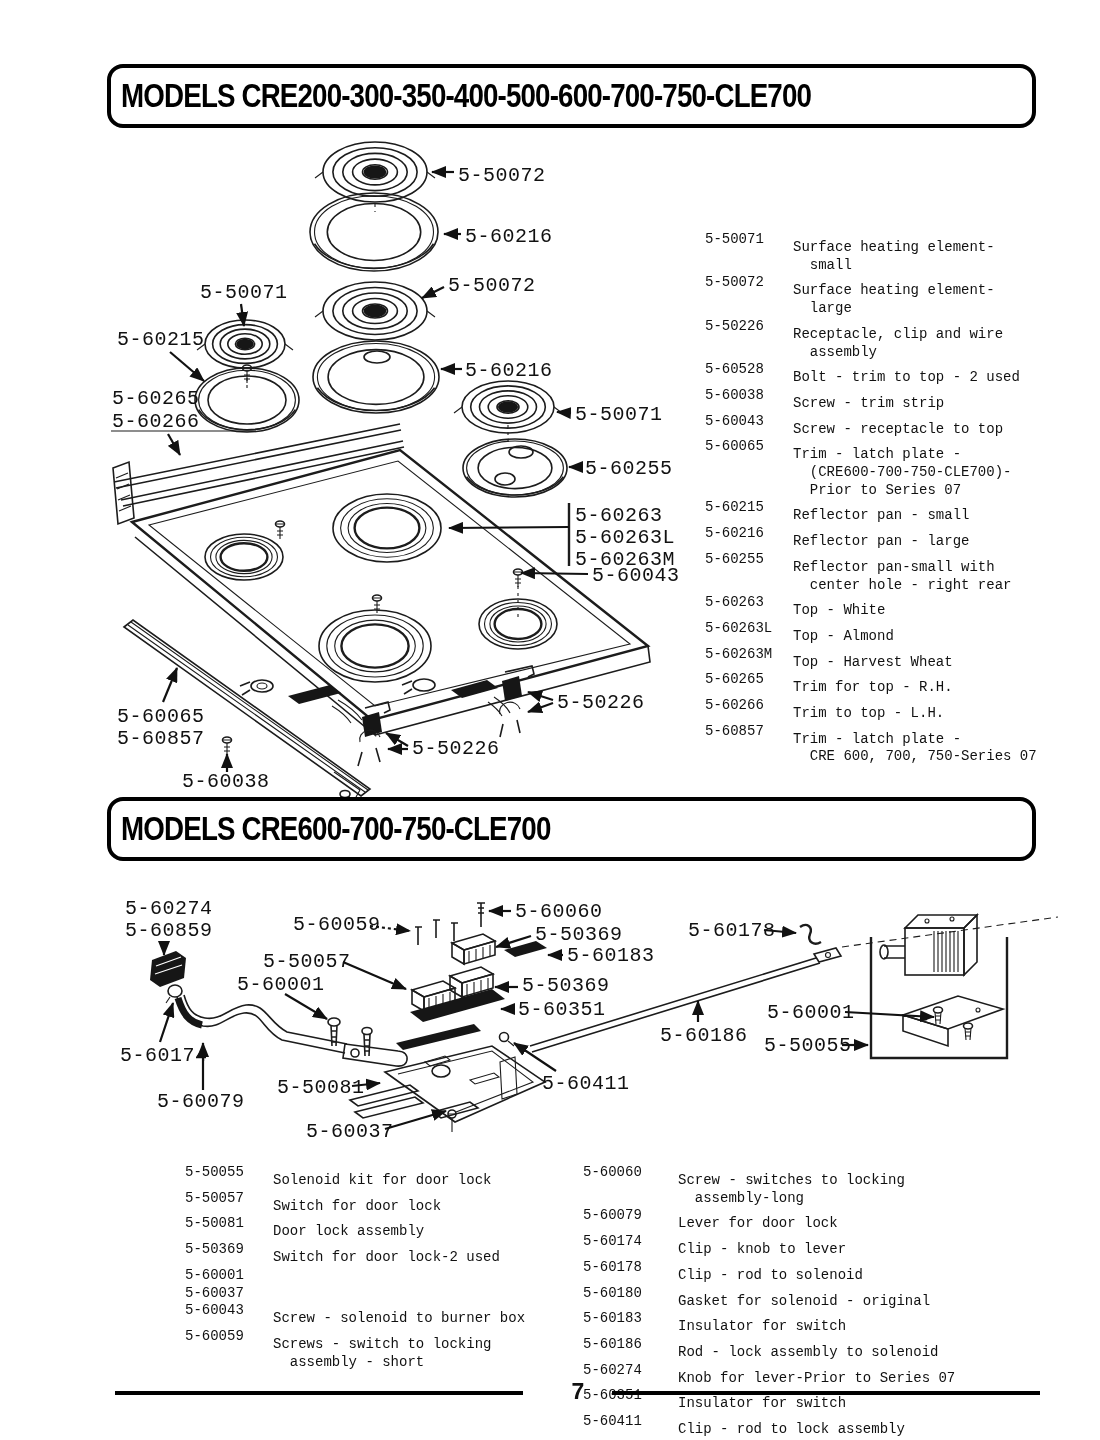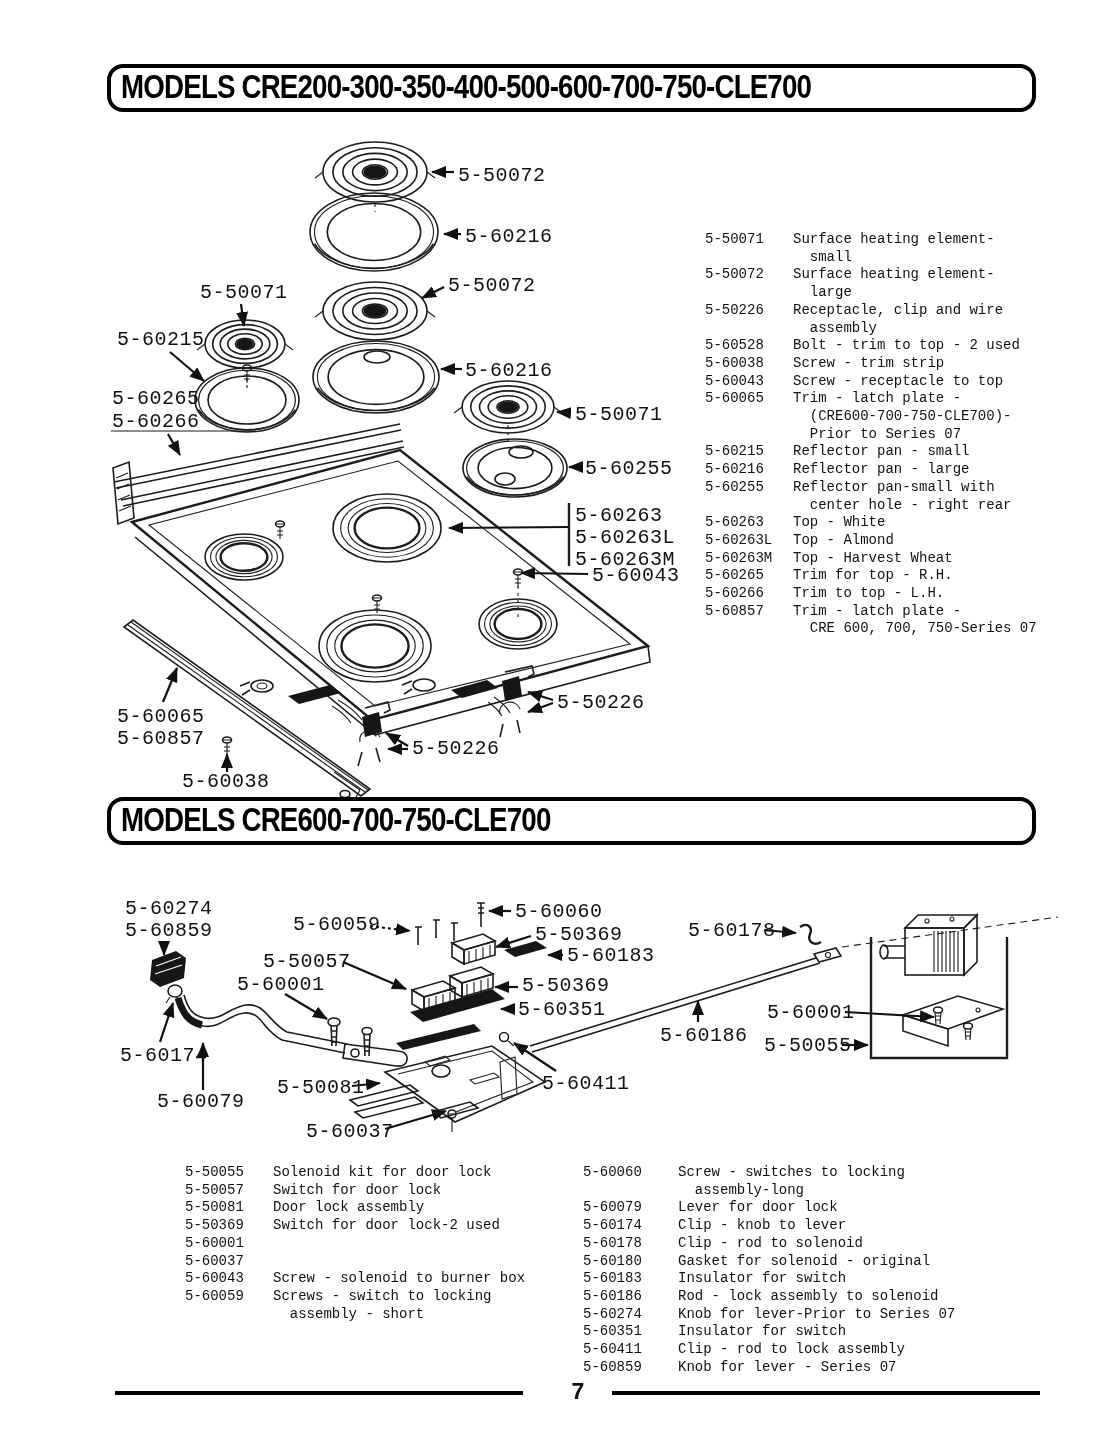--- a/index.html
+++ b/index.html
@@ -1,31 +1,31 @@
 <!DOCTYPE html>
 <html><head>
 <meta charset="utf-8">
 <style>
   html,body{margin:0;padding:0;background:#e8e8e8;}
   .page{position:relative;width:1100px;height:1440px;background:#ffffff;overflow:hidden;
         font-family:"Liberation Mono","DejaVu Sans Mono",monospace;color:#111;}
-  .header-box{position:absolute;left:107px;width:929px;height:48px;border:4px solid #000;
-        border-radius:16px;display:flex;box-sizing:border-box;background:#fff;}
+  .header-box{position:absolute;left:107px;width:929px;height:64px;border:4px solid #000;
+        border-radius:16px;display:flex;align-items:center;box-sizing:border-box;background:#fff;}
   #hdr1{top:64px;} #hdr2{top:797px;}
   .header-title{font-family:"Liberation Sans",sans-serif;font-weight:bold;font-size:33px;
         letter-spacing:-1px;transform:scaleX(0.84);transform-origin:left center;
         white-space:nowrap;padding-left:12px;color:#000;}
   .parts{position:absolute;font-size:14px;line-height:17.7px;}
   #parts1{left:705px;top:231px;}
   #parts2a{left:185px;top:1164px;}
   #parts2b{left:583px;top:1164px;}
   .part-row{display:flex;}
   .part-num{flex:none;width:88px;white-space:pre;}
   #parts2b .part-num{width:95px;}
-  .part-desc{white-space:pre;}
+  .part-desc{white-space:pre;margin-top:8px;}
   svg.diagram{position:absolute;left:0;}
   #diagram1{top:140px;} #diagram2{top:893px;}
   .ln{stroke:#1c1c1c;fill:none;stroke-width:1.6;}
   .thin{stroke-width:1.1;} .thick{stroke-width:2.4;}
   .blk{fill:#161616;stroke:none;}
   .callout{font-family:"Liberation Mono","DejaVu Sans Mono",monospace;font-size:20px;
         fill:#111;letter-spacing:0.5px;}
   .callout.bold{font-weight:bold;}
   .callout-arrow{stroke:#111;stroke-width:2.2;fill:none;}
   .footer-rule{position:absolute;top:1391px;height:4px;background:#000;}

